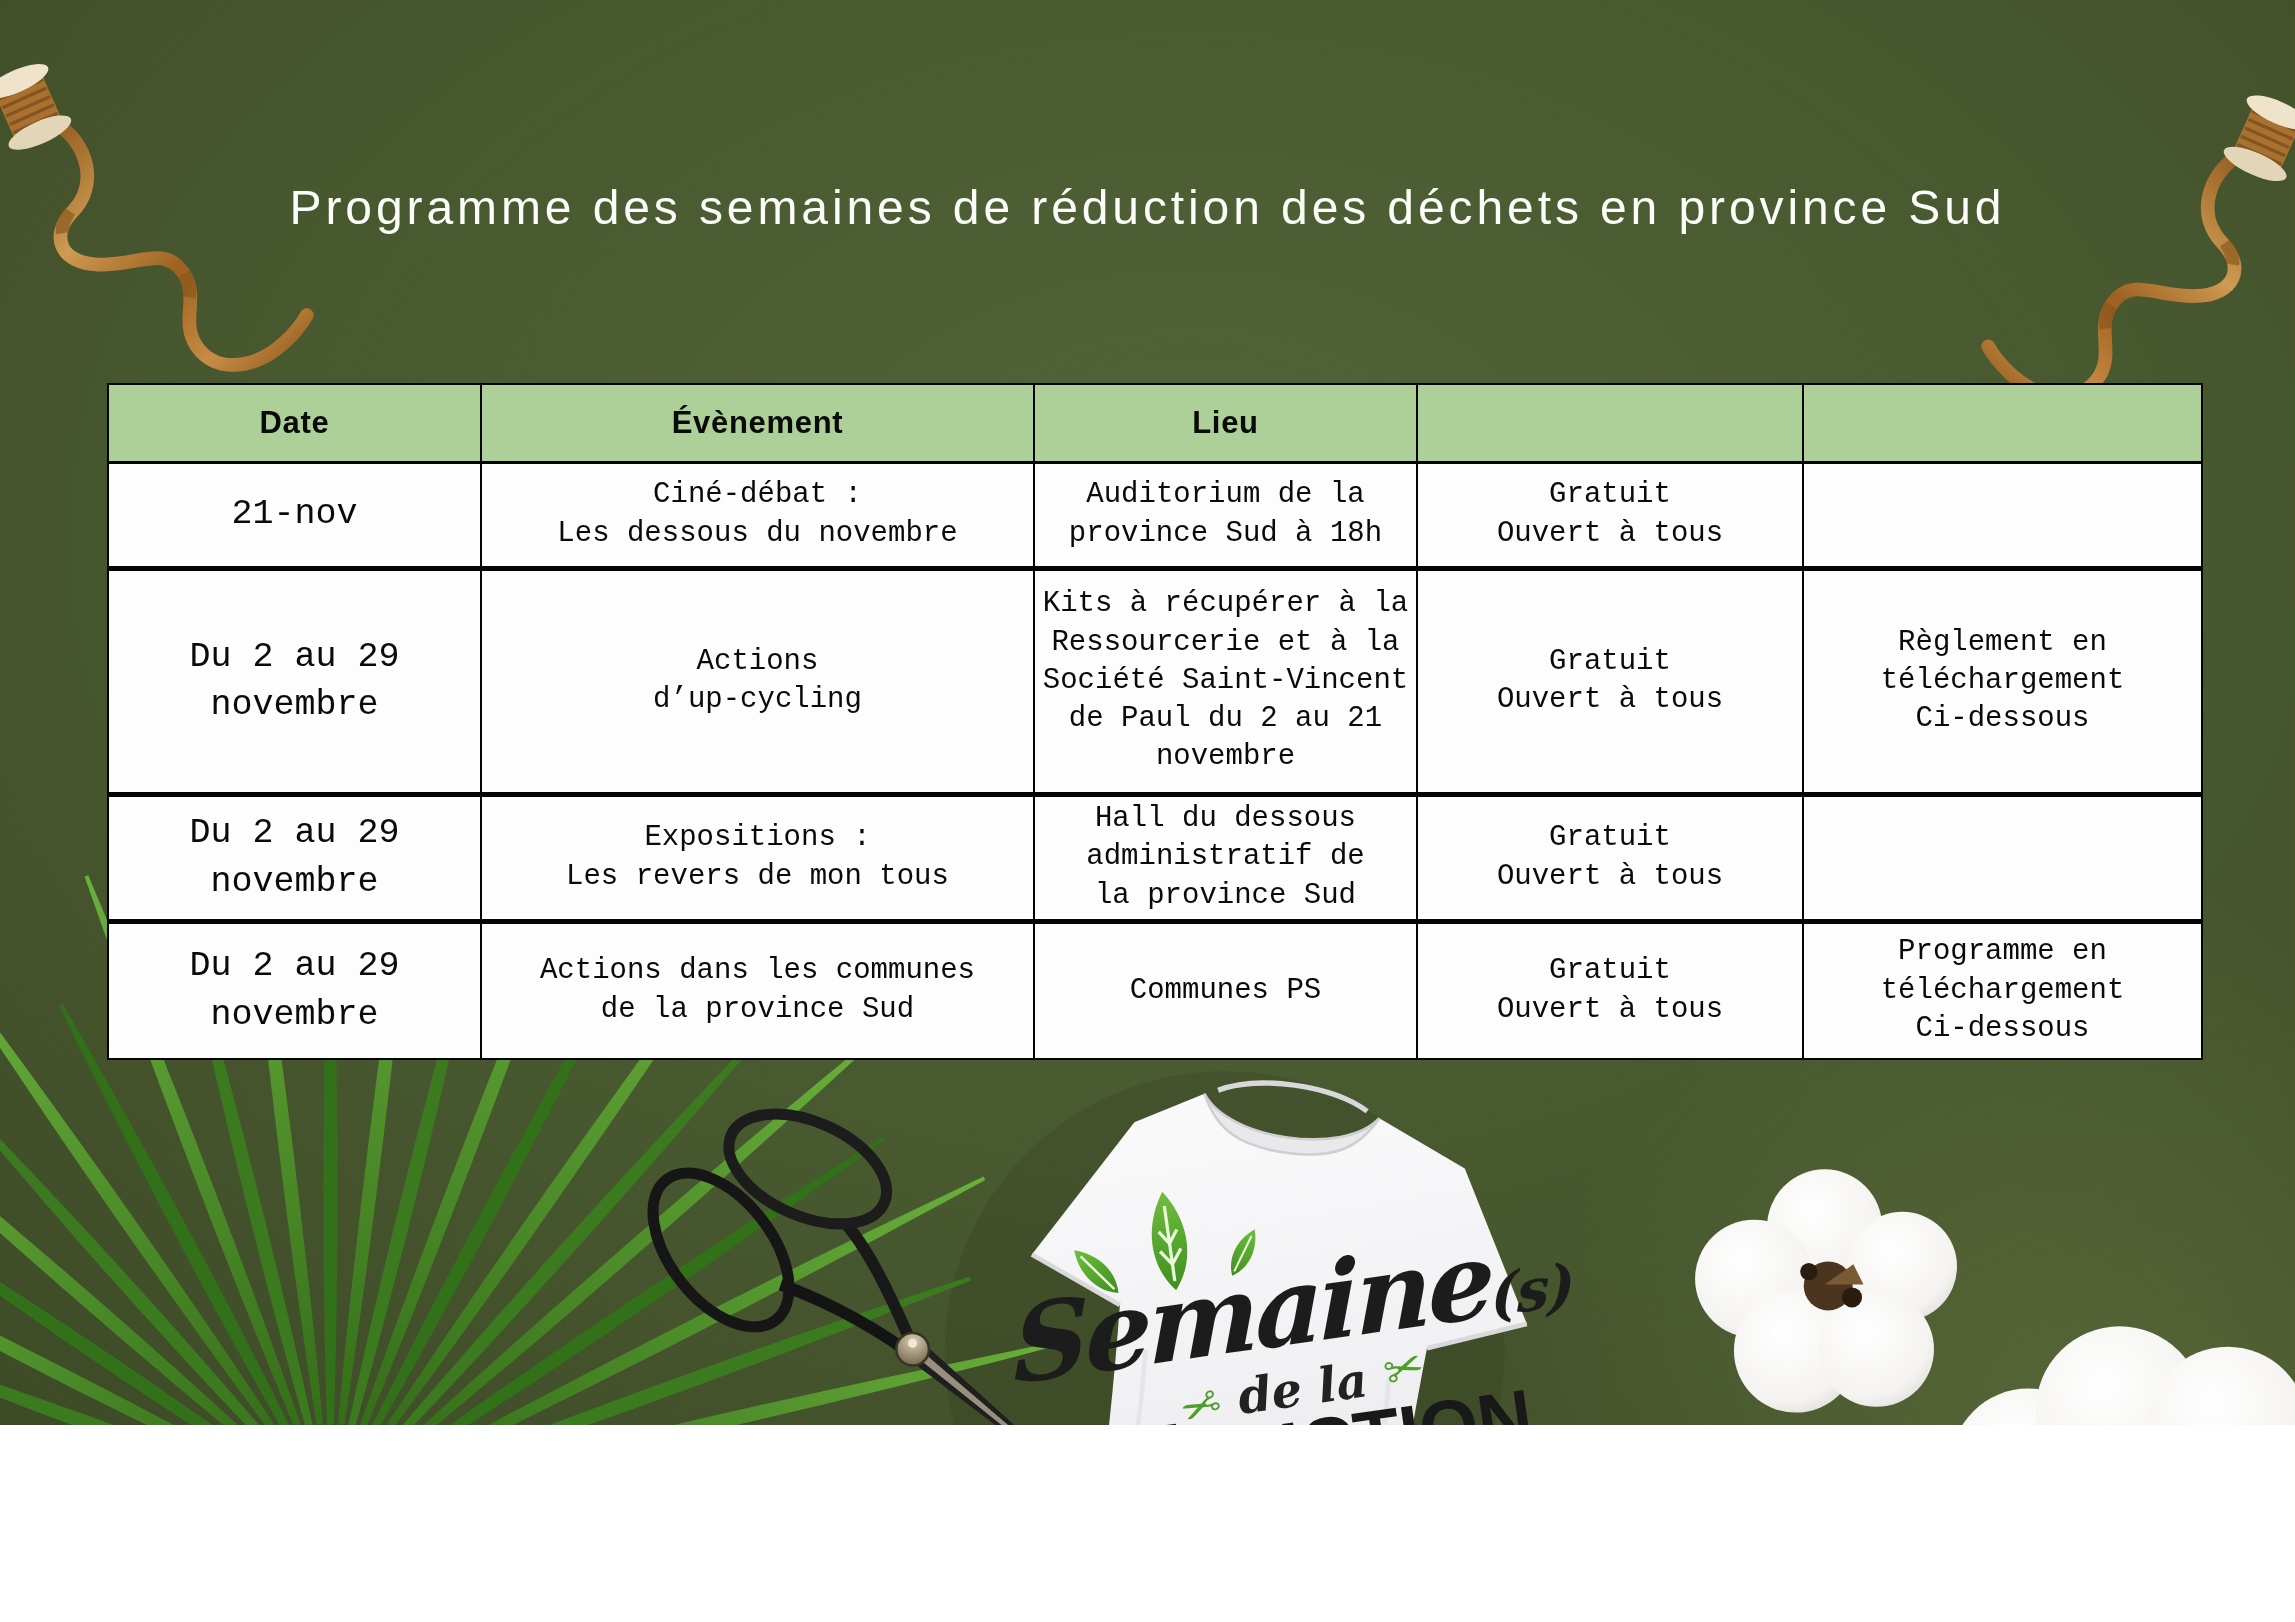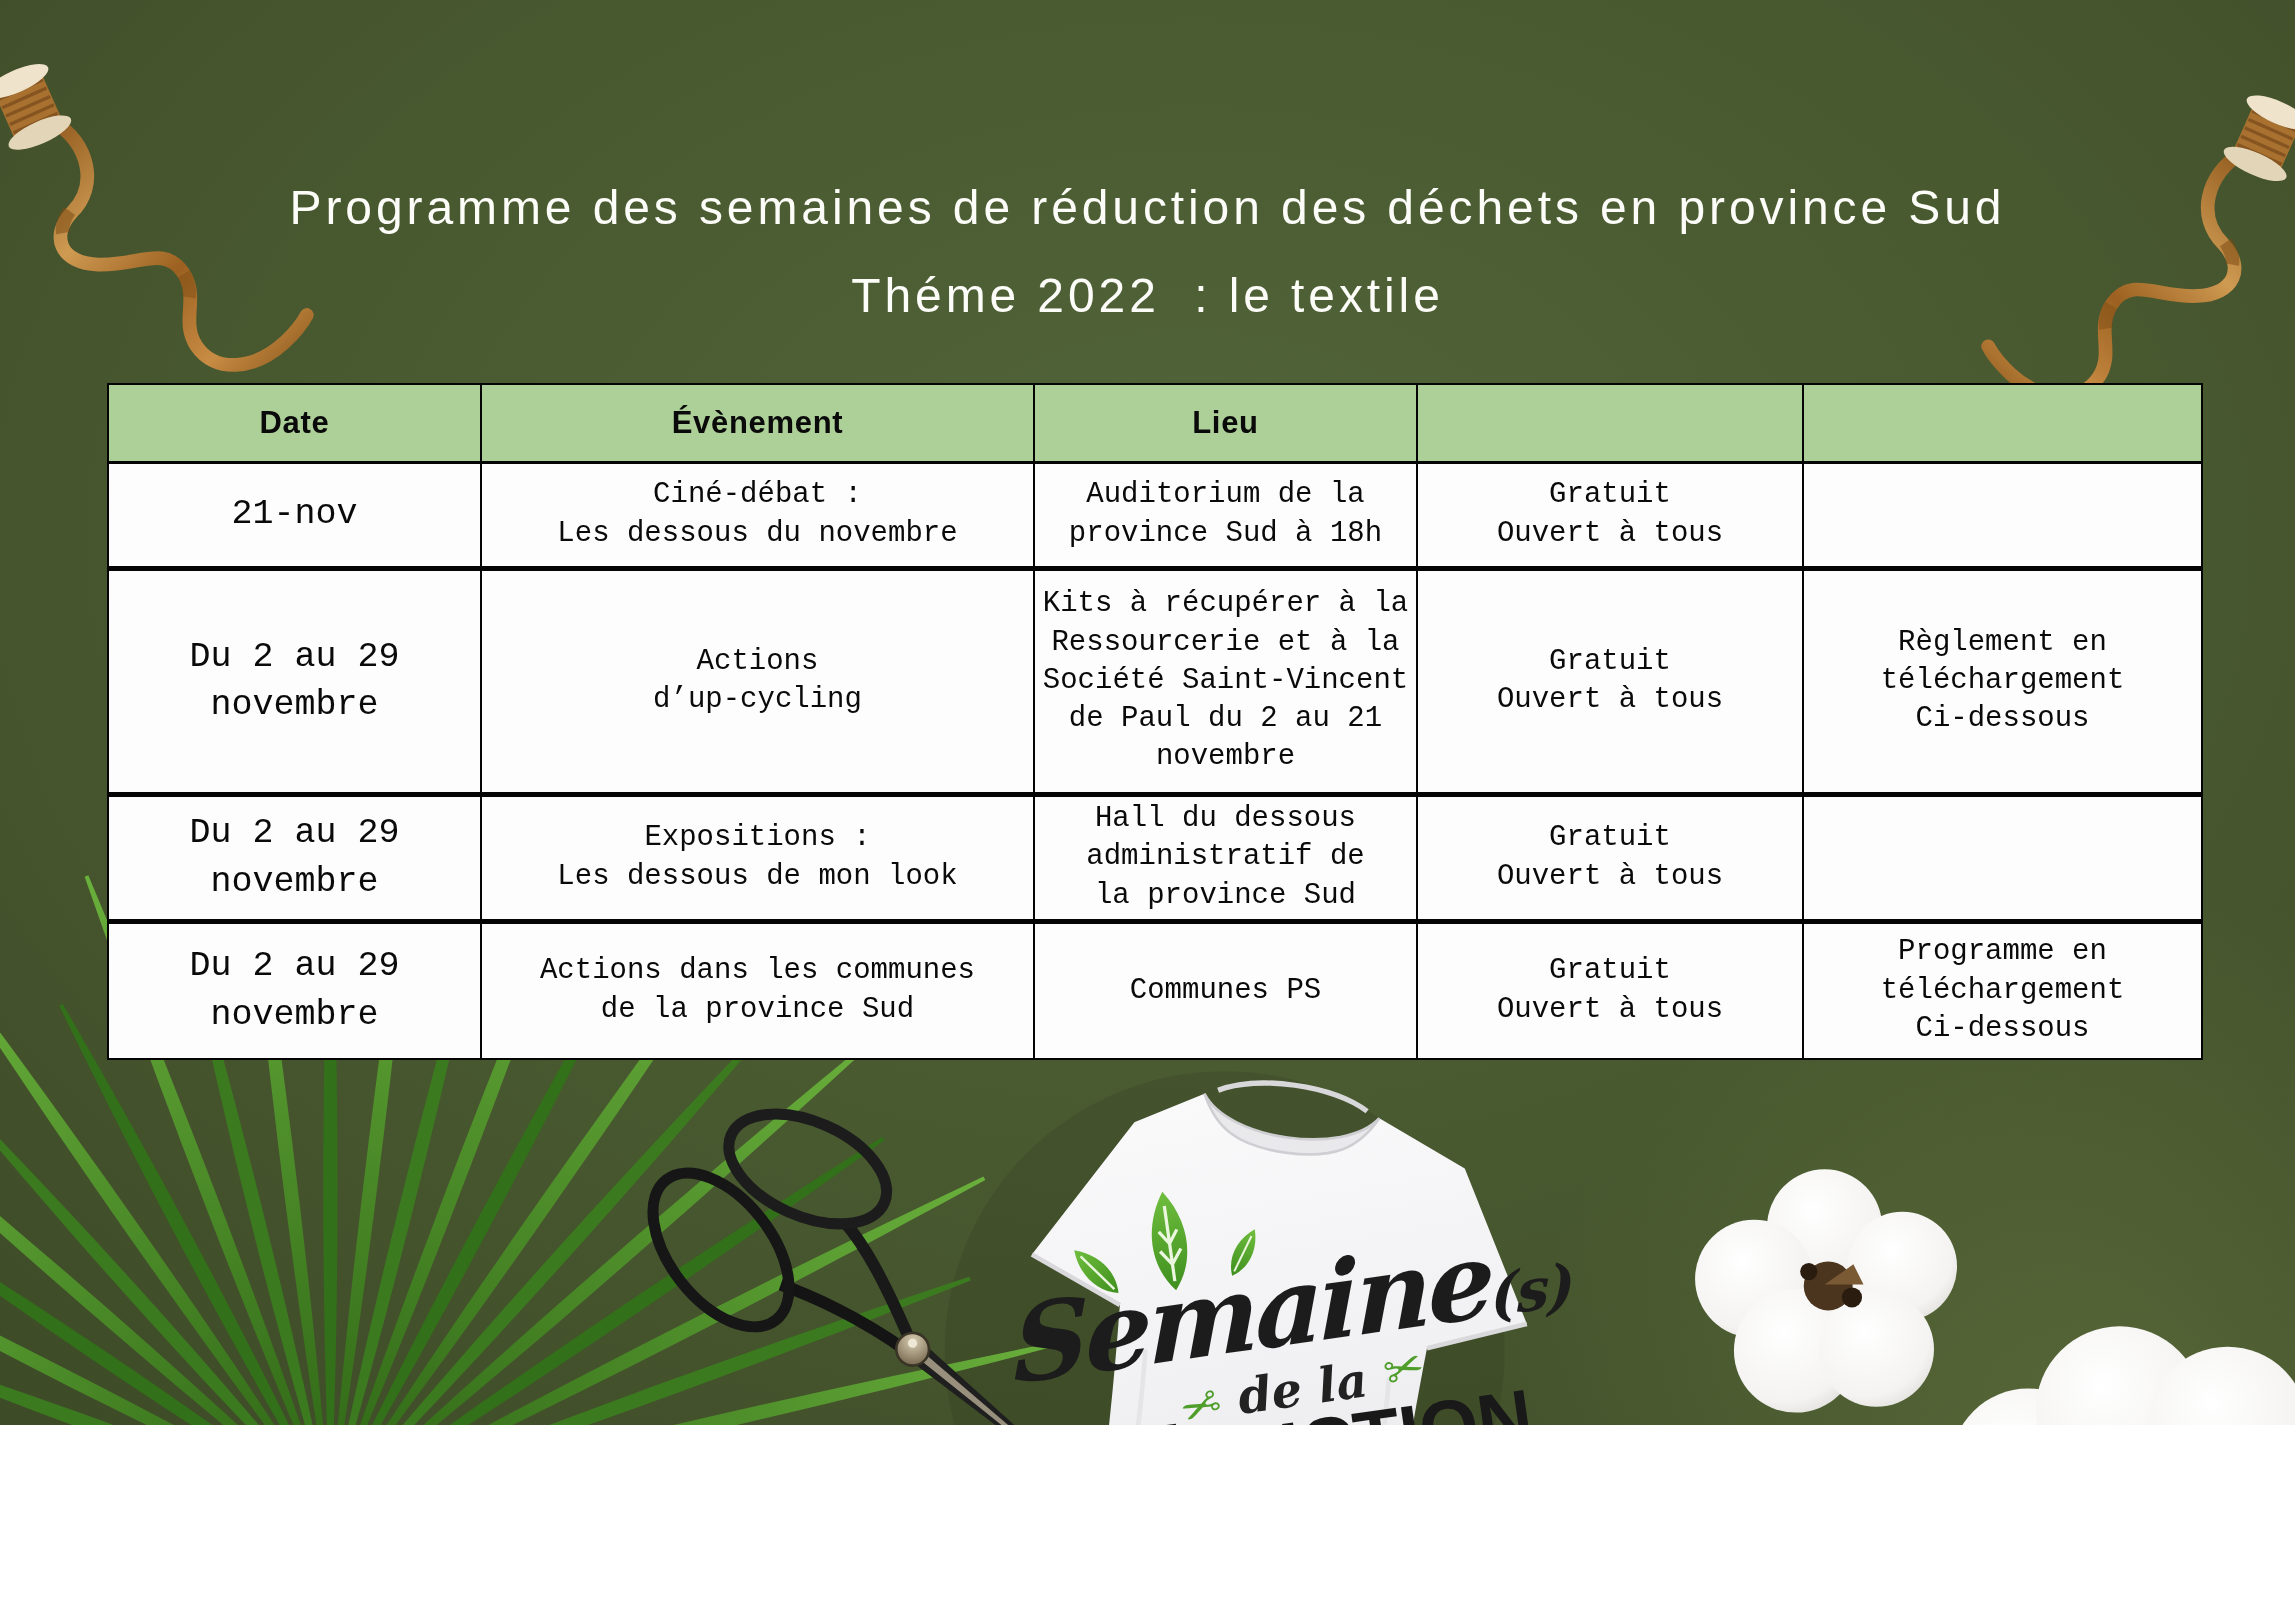--- a/index.html
+++ b/index.html
@@ -229,21 +229,20 @@
       <circle cx="212" cy="-15" r="126" fill="url(#cottonGrad)"></circle>
       <circle cx="92" cy="62" r="138" fill="url(#cottonGrad)"></circle>
       <circle cx="-85" cy="92" r="128" fill="url(#cottonGrad)"></circle>
       <circle cx="45" cy="185" r="122" fill="url(#cottonGrad)"></circle>
       <circle cx="205" cy="145" r="122" fill="url(#cottonGrad)"></circle>
     </g>
   </svg>
 
   <div class="title">
     <div class="title-line">Programme des semaines de réduction des déchets en province Sud</div>
-    <div class="title-line">Théme 2022  : le textile</div>
   </div>
 
   <table class="program-table">
     <colgroup>
       <col style="width:373px">
         <col style="width:553px">
         <col style="width:383px">
       <col style="width:386px">
         <col style="width:399px">
     </colgroup>
@@ -278,21 +277,21 @@
       <td>Gratuit
 Ouvert à tous</td>
       <td>Règlement en
 téléchargement
 Ci-dessous</td>
     </tr>
     <tr style="height:127px">
       <td class="col-date">Du 2 au 29
 novembre</td>
       <td>Expositions :
-Les dessous de mon look</td>
+Les revers de mon tous</td>
       <td>Hall du dessous
 administratif de
 la province Sud</td>
       <td>Gratuit
 Ouvert à tous</td>
       <td></td>
     </tr>
     <tr style="height:138px">
       <td class="col-date">Du 2 au 29
 novembre</td>

